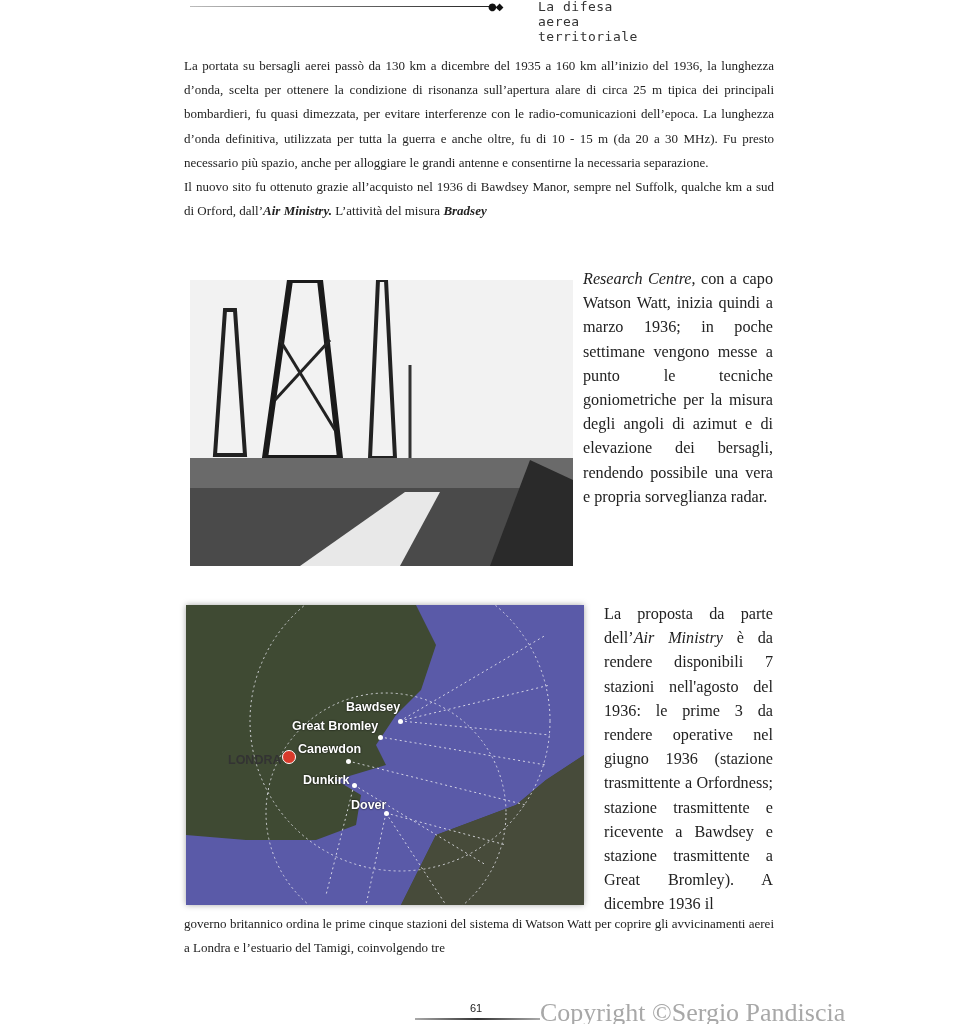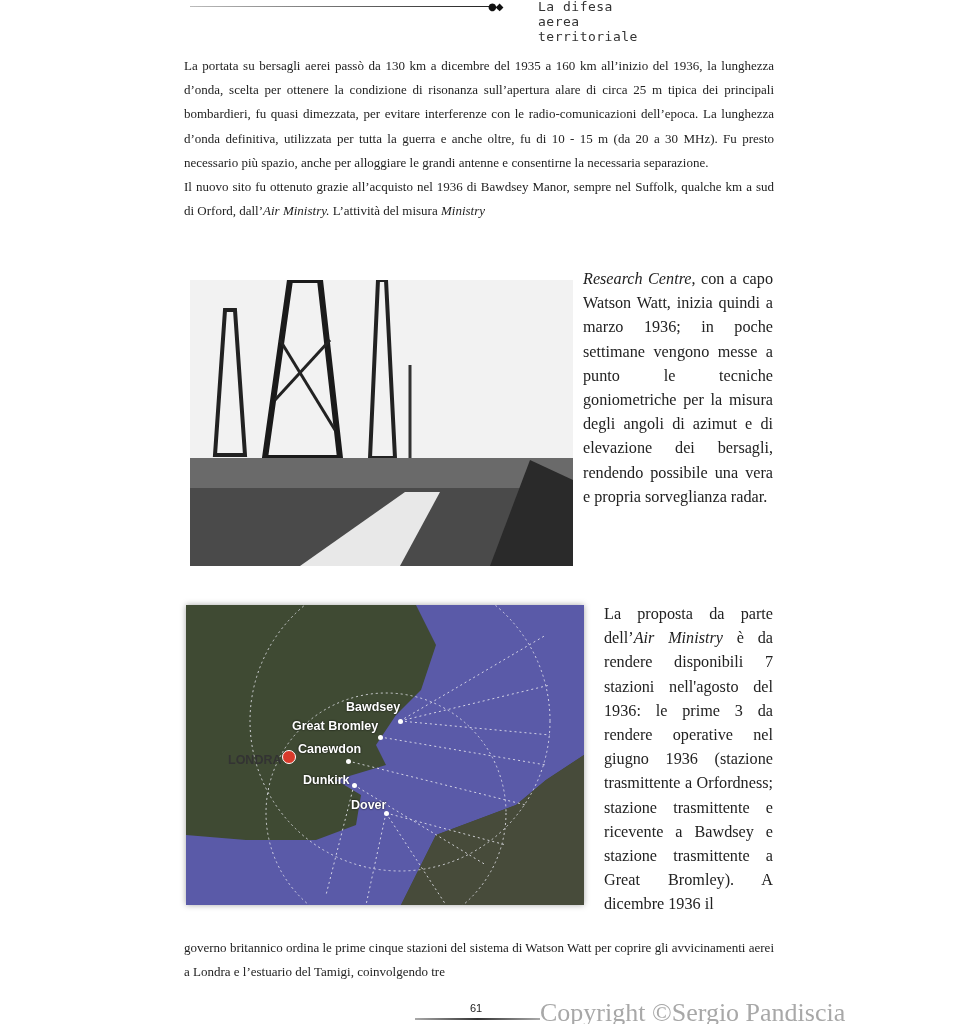--- a/index.html
+++ b/index.html
@@ -2,21 +2,21 @@
 <html><head>
 <meta charset="utf-8">
 <style>
   html, body { margin:0; padding:0; }
   body { width:955px; height:1024px; background:#ffffff; position:relative; overflow:hidden; font-family:"Liberation Serif","DejaVu Serif",serif; color:#222; }
   .header { position:absolute; top:0; left:180px; height:14px; width:420px; }
   .header .line { position:absolute; left:10px; top:6px; width:300px; height:1px; background:linear-gradient(to right,#bbb,#222); }
   .header .orn { position:absolute; left:308px; top:1px; font-size:10px; color:#111; letter-spacing:-1px; font-family:"DejaVu Sans",sans-serif; }
   .header .title { position:absolute; left:358px; top:-1px; font-family:"DejaVu Sans Mono","Liberation Mono",monospace; font-size:13px; color:#333; letter-spacing:0.5px; }
   .para { position:absolute; left:184px; width:590px; font-size:13px; line-height:24.2px; text-align:justify; color:#222; }
-  .para i { font-style:italic; }
+  .para i { font-style:italic;font-weight:bold; }
   .side { position:absolute; left:583px; width:190px; font-size:16.2px; line-height:24.2px; text-align:justify; }
   .side2 { position:absolute; left:604px; width:169px; font-size:16.2px; line-height:24.2px; text-align:justify; }
   .photo { position:absolute; left:190px; top:280px; width:383px; height:286px; overflow:hidden; background:linear-gradient(#f4f4f4 0%,#ececec 60%,#9a9a9a 62%,#555 80%,#333 100%); }
   .map { position:absolute; left:186px; top:605px; width:398px; height:300px; overflow:hidden; background:#3f4a33; box-shadow:0 0 6px rgba(0,0,0,0.35); }
   .map-caption { position:absolute; left:0; top:0; width:134px; height:64px; background:#fff; padding:4px 6px; box-sizing:border-box; font-family:"Liberation Sans","DejaVu Sans",sans-serif; font-weight:bold; font-size:12px; line-height:18.5px; color:#111; }
   .maplabel { position:absolute; font-family:"Liberation Sans","DejaVu Sans",sans-serif; font-weight:bold; font-size:12.5px; color:#fff; text-shadow:0 0 2px #000; white-space:nowrap; }
   .dot { position:absolute; width:5px; height:5px; border-radius:50%; background:#fff; }
   .footer-num { position:absolute; left:470px; top:1002px; font-family:"Liberation Sans","DejaVu Sans",sans-serif; font-size:11px; color:#222; }
   .footer-line { position:absolute; left:415px; top:1018px; width:125px; height:2px; background:linear-gradient(to right,#aaa,#333,#aaa); }
   .copyright { position:absolute; left:540px; top:998px; font-size:26px; color:#a8a8a8; font-family:"Liberation Serif","DejaVu Serif",serif; }
@@ -25,21 +25,21 @@
 <body>
 
 <div class="header">
   <div class="line"></div>
   <span class="orn">●◆</span>
   <span class="title">La difesa aerea territoriale</span>
 </div>
 
 <div class="para" style="top:54px;">
   <span>La portata su bersagli aerei passò da 130 km a dicembre del 1935 a 160 km all’inizio del 1936, la lunghezza d’onda, scelta per ottenere la condizione di risonanza sull’apertura alare di circa 25 m tipica dei principali bombardieri, fu quasi dimezzata, per evitare interferenze con le radio-comunicazioni dell’epoca. La lunghezza d’onda definitiva, utilizzata per tutta la guerra e anche oltre, fu di 10 - 15 m (da 20 a 30 MHz). Fu presto necessario più spazio, anche per alloggiare le grandi antenne e consentirne la necessaria separazione.</span><br>
-  <span>Il nuovo sito fu ottenuto grazie all’acquisto nel 1936 di Bawdsey Manor, sempre nel Suffolk, qualche km a sud di Orford, dall’</span><i>Air Ministry.</i><span> L’attività del misura </span><i>Ministry</i>
+  <span>Il nuovo sito fu ottenuto grazie all’acquisto nel 1936 di Bawdsey Manor, sempre nel Suffolk, qualche km a sud di Orford, dall’</span><i>Air Ministry.</i><span> L’attività del misura </span><i>Bradsey</i>
 </div>
 
 <div class="photo">
   <svg width="383" height="286" viewBox="0 0 383 286">
     <rect x="0" y="0" width="383" height="180" fill="#f2f2f2"></rect>
     <rect x="0" y="178" width="383" height="108" fill="#4a4a4a"></rect>
     <polygon points="25,175 35,30 45,30 55,175" fill="none" stroke="#222" stroke-width="4"></polygon>
     <polygon points="75,178 100,0 130,0 150,178" fill="none" stroke="#1a1a1a" stroke-width="6"></polygon>
     <line x1="85" y1="120" x2="140" y2="60" stroke="#222" stroke-width="3"></line>
     <line x1="90" y1="60" x2="145" y2="150" stroke="#222" stroke-width="3"></line>
@@ -86,17 +86,17 @@
   <span class="maplabel" style="left:165px;top:193px;">Dover</span>
   <span class="dot" style="left:198px;top:206px;"></span>
   <span class="maplabel" style="left:42px;top:148px;color:#333;text-shadow:none;">LONDRA</span>
   <span style="position:absolute;left:96px;top:145px;width:12px;height:12px;border-radius:50%;background:#d93a2b;border:1px solid #fff;"></span>
 </div>
 
 <div class="side2" style="top:602px;">
   <span>La proposta da parte dell’</span><i>Air Ministry</i><span> è da rendere disponibili 7 stazioni nell'agosto del 1936: le prime 3 da rendere operative nel giugno 1936 (stazione trasmittente a Orfordness; stazione trasmittente e ricevente a Bawdsey e stazione trasmittente a Great Bromley). A dicembre 1936 il</span>
 </div>
 
-<div class="para" style="top:912px;margin-top:24px;">governo britannico ordina le prime cinque stazioni del sistema di Watson Watt per coprire gli avvicinamenti aerei a Londra e l’estuario del Tamigi, coinvolgendo tre</div>
+<div class="para" style="top:912px;">governo britannico ordina le prime cinque stazioni del sistema di Watson Watt per coprire gli avvicinamenti aerei a Londra e l’estuario del Tamigi, coinvolgendo tre</div>
 
 <div class="footer-num">61</div>
 <div class="footer-line"></div>
 <div class="copyright">Copyright ©Sergio Pandiscia</div>
 
 </body></html>

